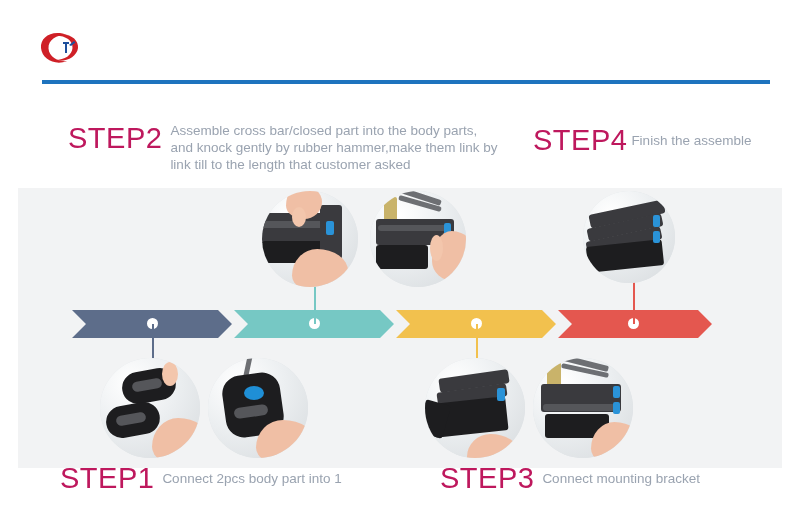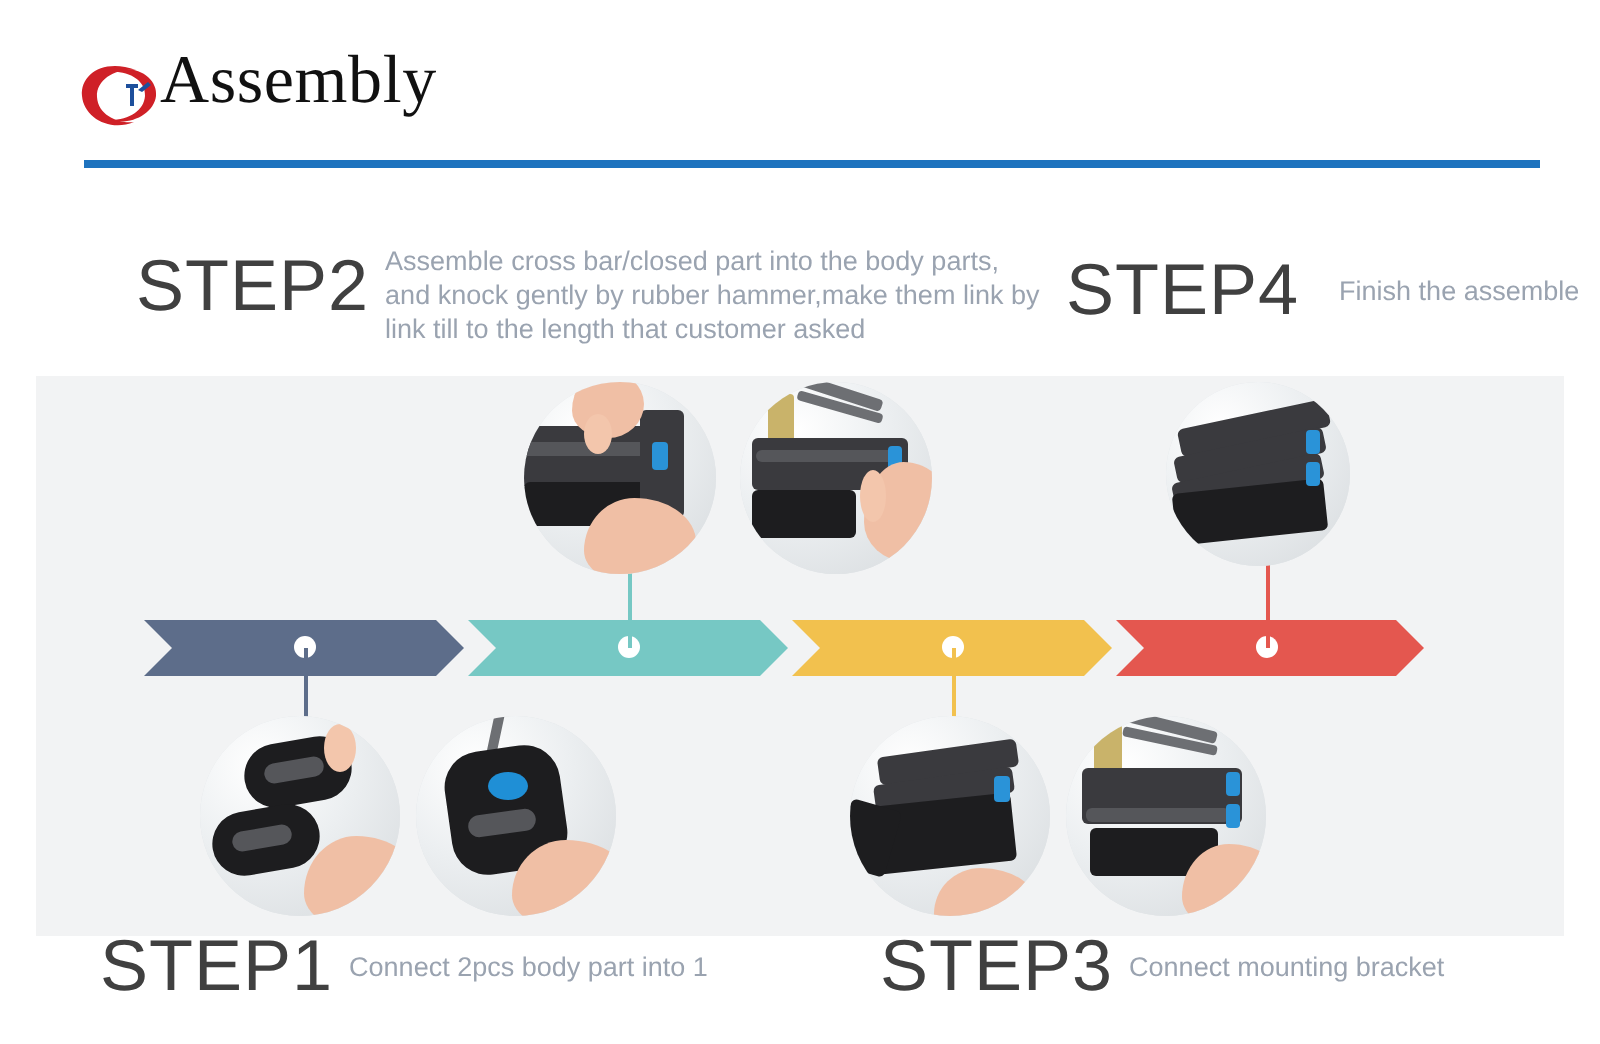--- a/index.html
+++ b/index.html
@@ -50,38 +50,38 @@
     width: 764px; height: 280px;
     background: #f2f3f4;
   }
 
   
   .step-head {
     position: absolute;
     white-space: nowrap;
   }
   .step-label {
-    font-size: 36px;
-    color: #404040;
+    font-size: 29px;
+    color: #be185d;
     letter-spacing: .5px;
     vertical-align: middle;
   }
   .step-desc {
     font-size: 13.5px;
     color: #9aa3b0;
     vertical-align: middle;
     line-height: 17px;
     display: inline-block;
     white-space: normal;
   }
   #step2-head { left: 68px; top: 122px; }
   #step2-head .step-desc { width: 330px; margin-left: 8px; vertical-align: top; }
   #step4-head { left: 533px; top: 124px; }
-  #step4-head .step-desc { margin-left: 20px; white-space: nowrap; }
-  #step1-head { left: 50px; top: 462px; }
+  #step4-head .step-desc { margin-left: 4px; white-space: nowrap; }
+  #step1-head { left: 60px; top: 462px; }
   #step1-head .step-desc { margin-left: 8px; white-space: nowrap; }
   #step3-head { left: 440px; top: 462px; }
   #step3-head .step-desc { margin-left: 8px; white-space: nowrap; }
 
   
   #timeline {
     position: absolute;
     left: 72px; top: 310px;
     width: 640px; height: 28px;
   }
@@ -161,21 +161,20 @@
 
   <span id="logo-icon">
     <svg width="44" height="40" viewBox="0 0 44 40">
       <path d="M30 7 C14 1, 2 9, 3 20 C4 31, 17 38, 29 33 C22 34, 11 30, 10.5 20.5 C10 11, 21 6, 30 7 Z" fill="#cf2027"></path>
       <path d="M16 8 C30 3, 41 11, 40 20 C39 29, 27 35, 17 32 C27 32, 34 27, 34.5 20 C35 12, 26 7, 16 8 Z" fill="#cf2027"></path>
       <path d="M25 14 L31 14 L31 16 L29 16 L29 25 L27 25 L27 16 L25 16 Z" fill="#1d4f9c"></path>
       <path d="M31 17 L36 13 L37.5 14.5 L33 18 Z" fill="#1d4f9c"></path>
     </svg>
   </span>
 
-  <div id="page-title">Assembly</div>
 
   <div id="title-rule" style="background: rgb(30, 115, 190);"></div>
 </div>
 
 <div id="panel" style="background: rgb(242, 243, 244);"></div>
 
 <div class="step-head" id="step2-head">
   <span class="step-label">STEP2</span><span class="step-desc">Assemble cross bar/closed part into the body parts, and knock gently by rubber hammer,make them link by link till to the length that customer asked</span>
 </div>
 

